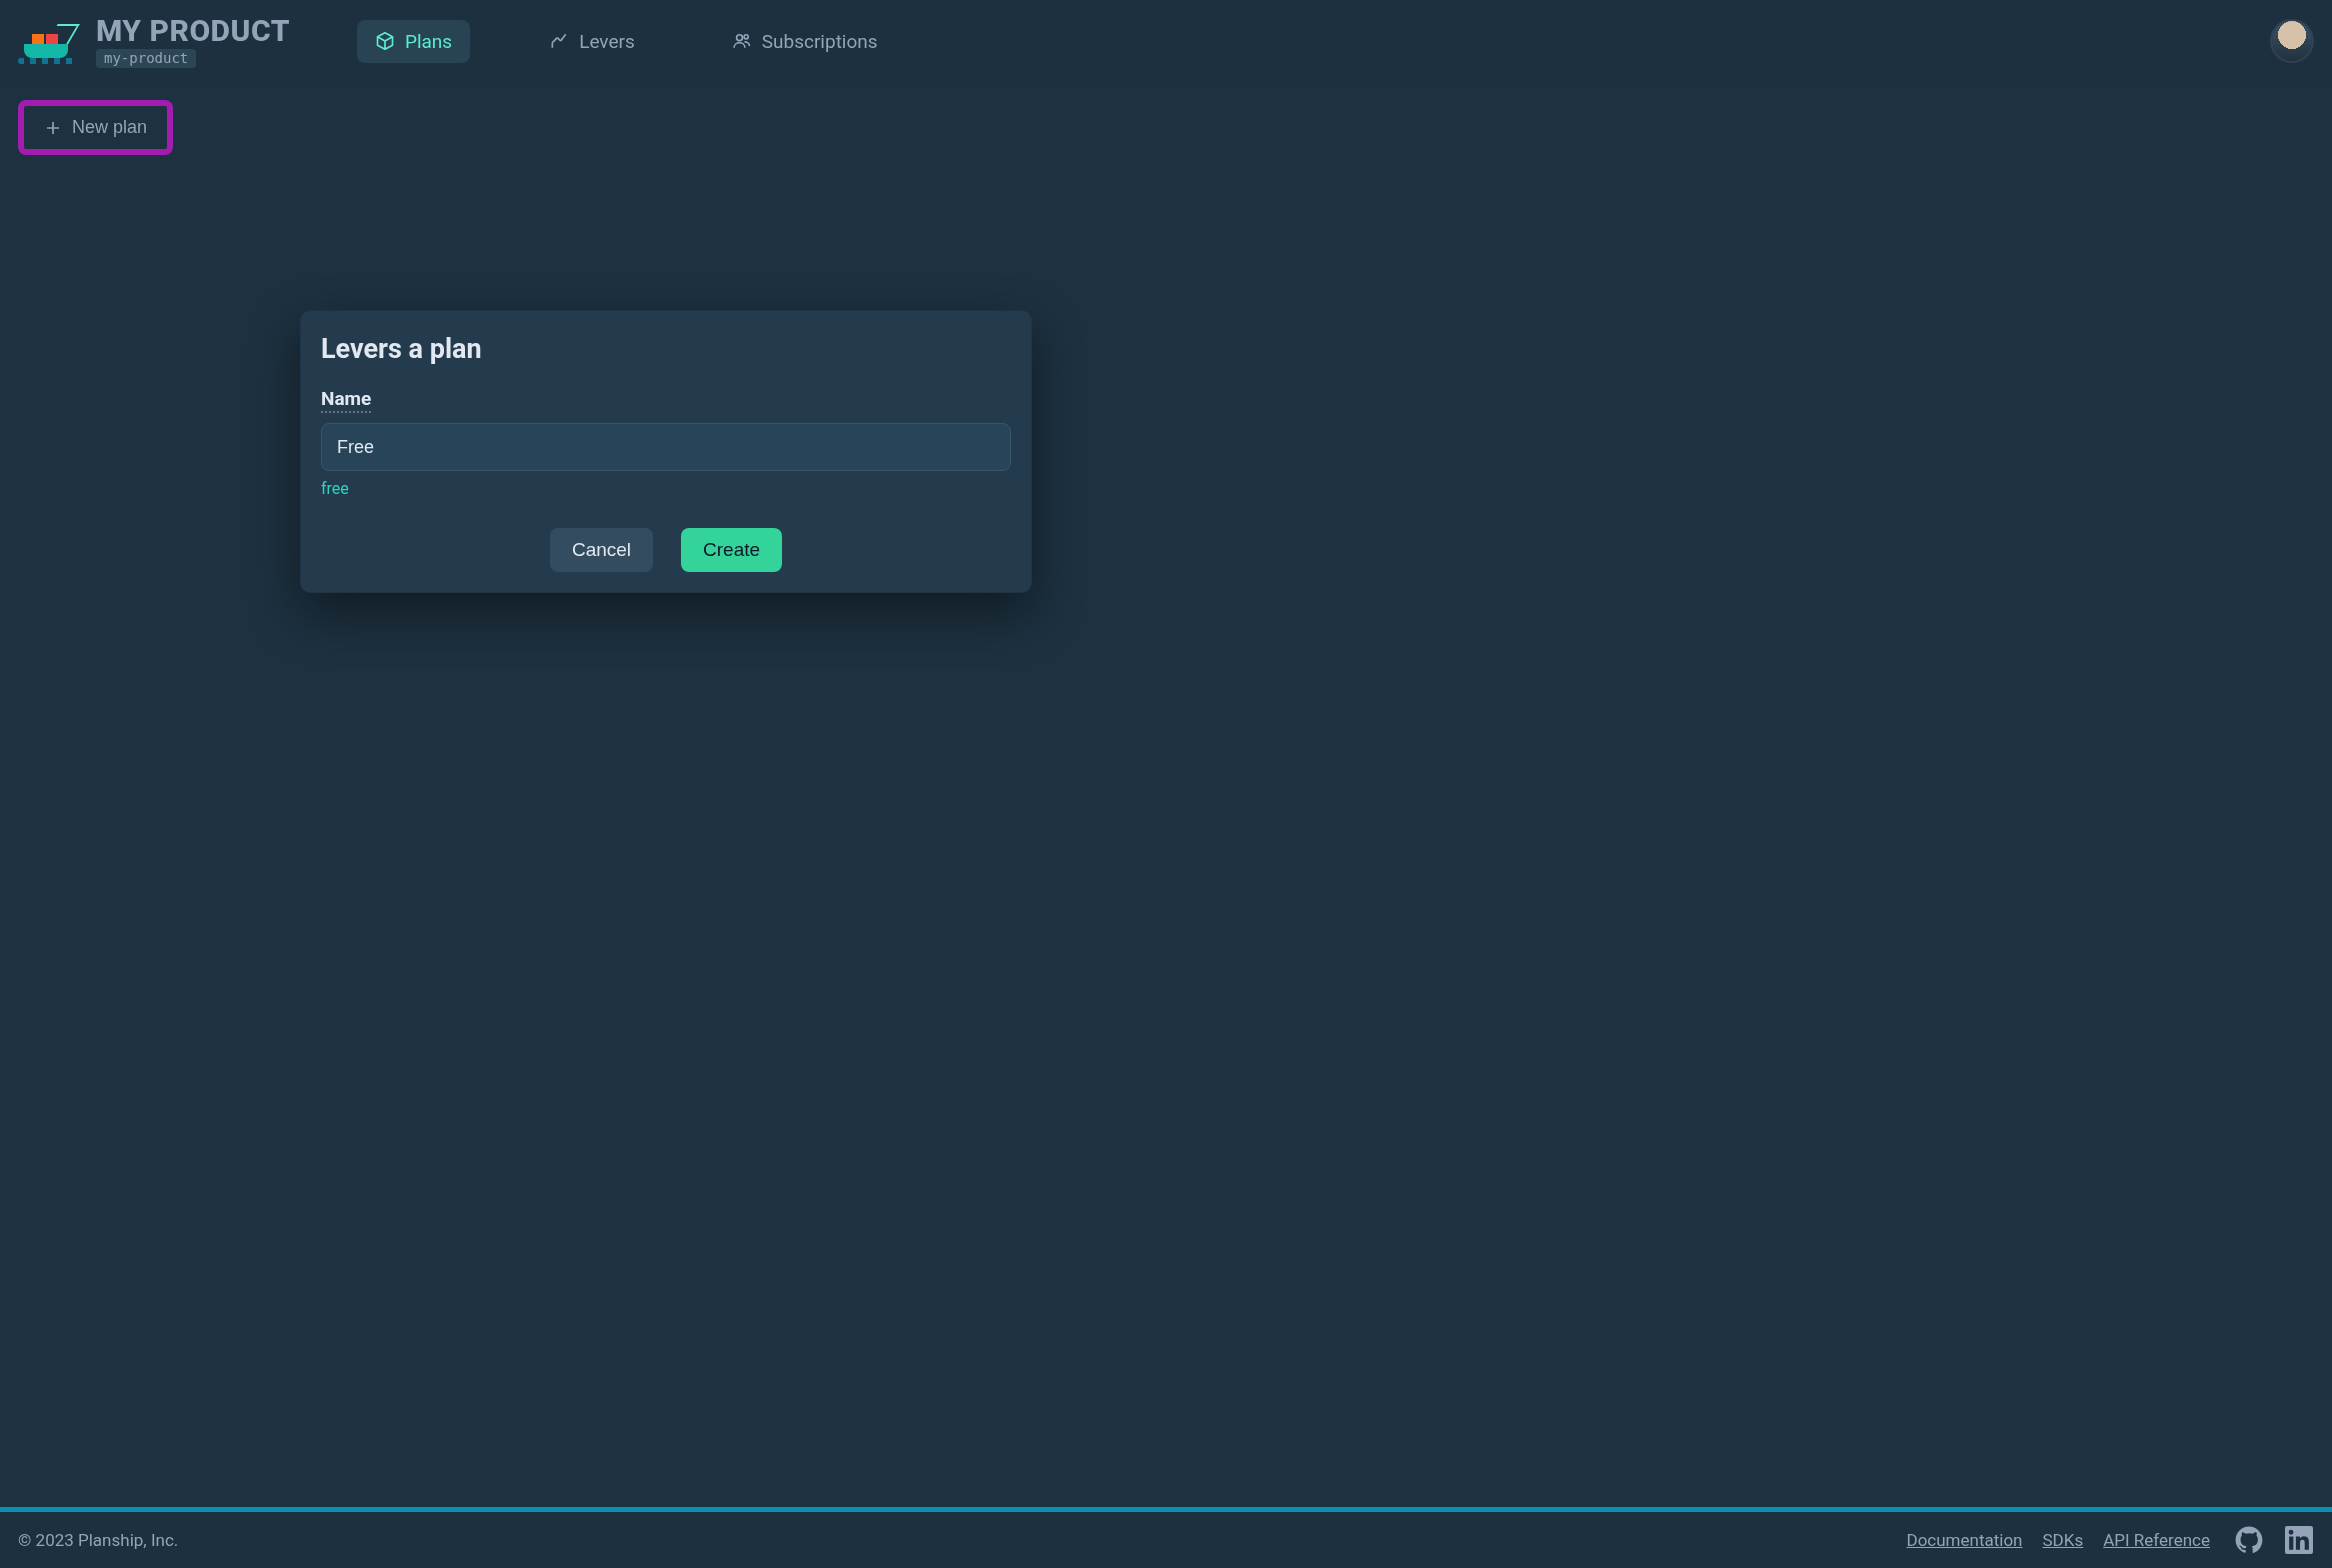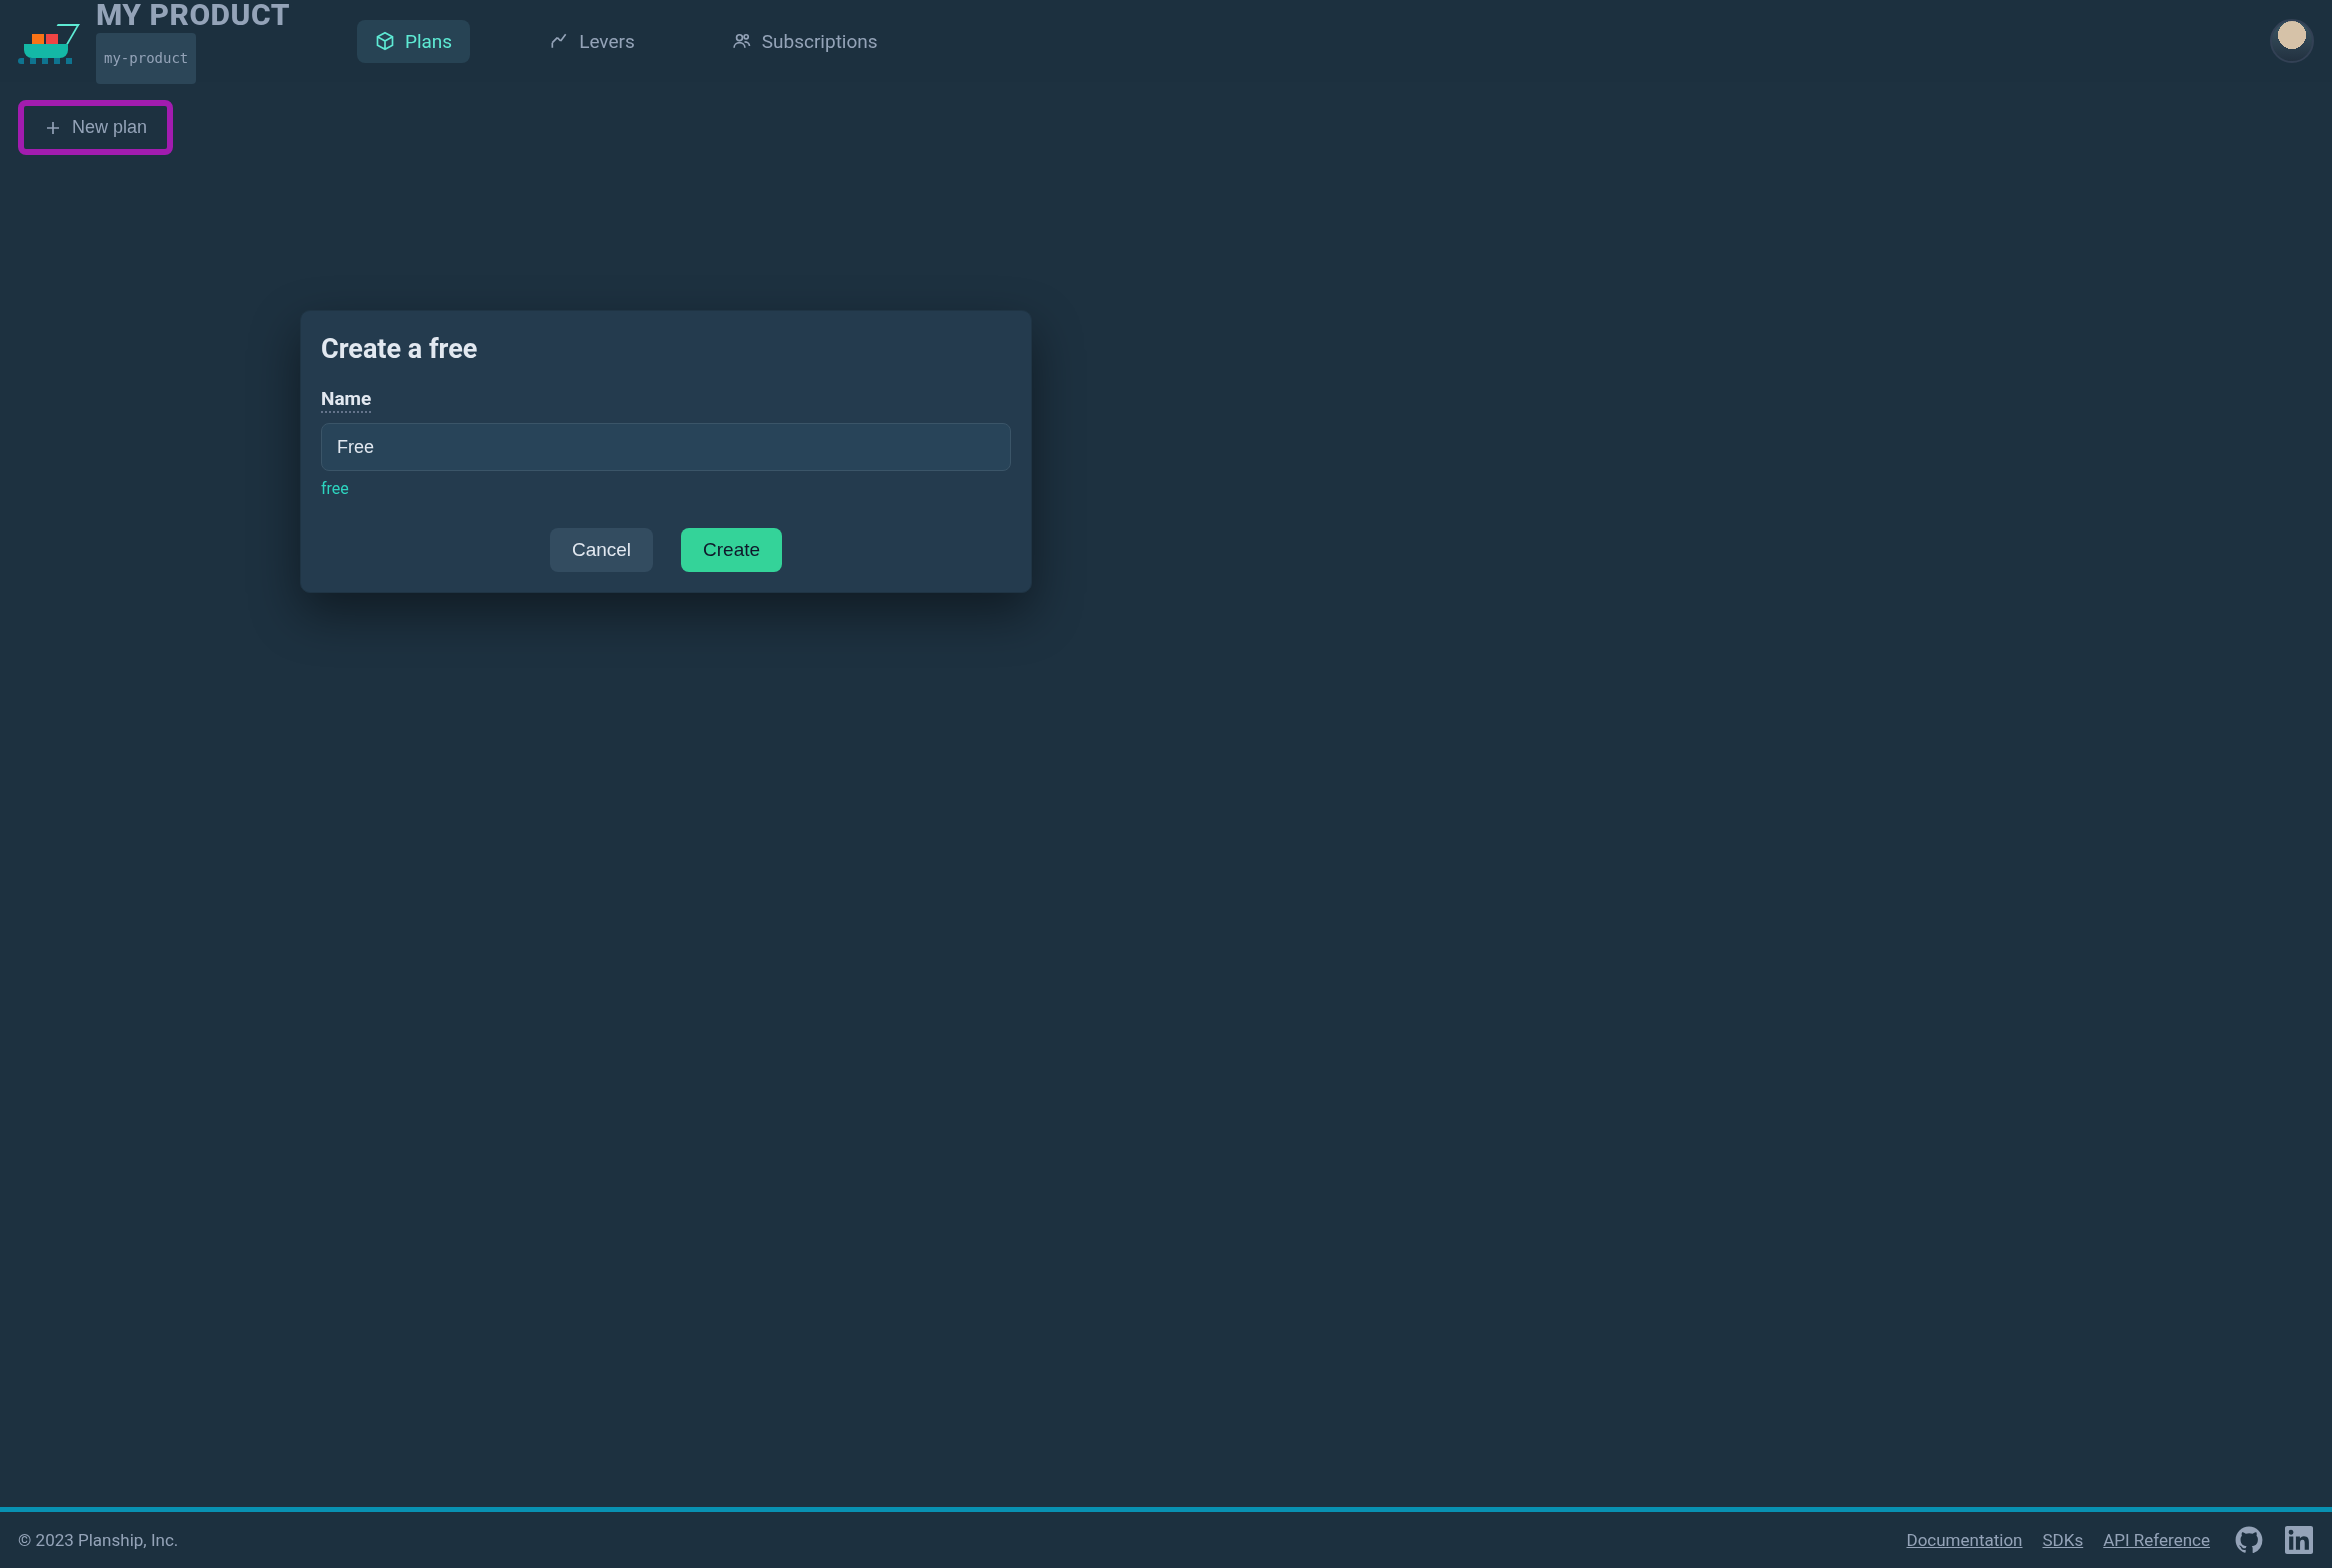--- a/index.html
+++ b/index.html
@@ -117,21 +117,21 @@
     color: var(--fg-dim);
     text-transform: uppercase;
   }
   .product-slug {
     align-self: flex-start;
     margin-top: 2px;
     font-family: ui-monospace, Menlo, Consolas, monospace;
     font-size: 14px;
     color: var(--fg-dim);
     background: var(--chip-bg);
-    padding: 18px 8px;
+    padding: 2px 8px;
     border-radius: 4px;
   }
 
   .tabs {
     display: flex;
     gap: 22px;
     margin-left: 6px;
   }
   .tab {
     display: flex;
@@ -347,21 +347,21 @@
 
     <button class="new-plan-btn">
       <svg viewBox="0 0 24 24">
           <path d="M12 4v16M4 12h16"></path>
         </svg>
       <span>New plan</span>
     </button>
 
     
     <div class="modal">
-      <h2 class="modal-title">Create a free</h2>
+      <h2 class="modal-title">Levers a plan</h2>
 
       <label class="field-label">Name</label>
 
       <input type="text" class="text-input" value="Free" style="">
 
       <div class="slug-preview">free</div>
 
       <div class="modal-actions">
         <button class="btn btn-secondary">Cancel</button>
         <button class="btn btn-primary">Create</button>

